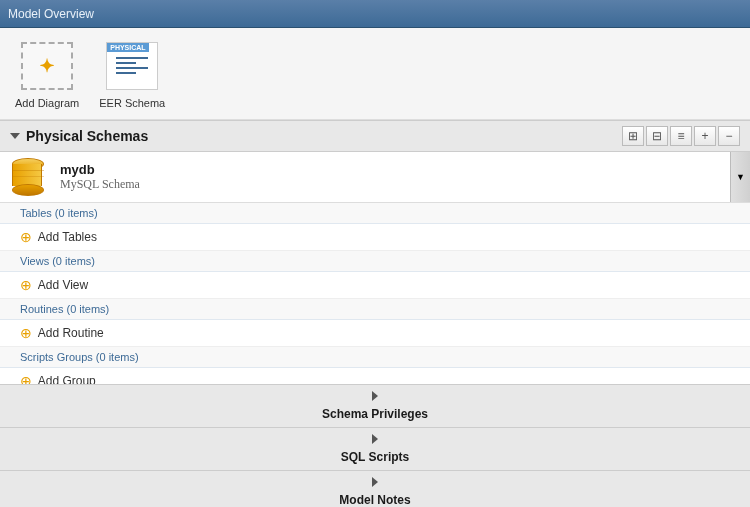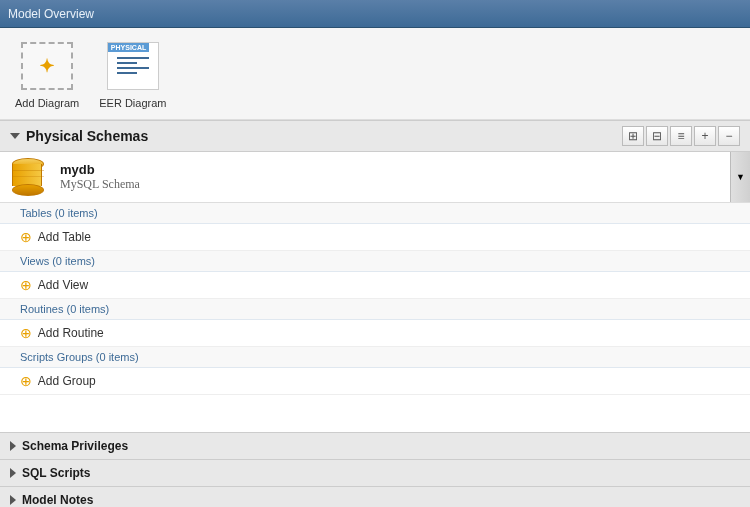--- a/index.html
+++ b/index.html
@@ -221,20 +221,21 @@
 
     
     .bottom-section {
       background: #e8e8e8;
       border-top: 1px solid #ccc;
       padding: 6px 10px;
       display: flex;
       align-items: center;
       gap: 6px;
       cursor: pointer;
+      flex-direction: column;
     }
 
     .bottom-section-title {
       font-weight: bold;
       font-size: 12px;
       color: #1a1a1a;
     }
 
     .schema-row {
       display: flex;
@@ -287,21 +288,21 @@
         <div class="diagram-icon-inner">
           <span class="physical-badge">PHYSICAL</span>
           <div class="eer-lines">
             <div class="eer-line eer-line-long"></div>
             <div class="eer-line eer-line-short"></div>
             <div class="eer-line eer-line-long"></div>
             <div class="eer-line eer-line-short"></div>
           </div>
         </div>
       </div>
-      <span class="diagram-label">EER Diagram</span>
+      <span class="diagram-label">EER Schema</span>
     </div>
 
   </div>
 
   <div class="section-header">
     <div class="section-header-left">
       <div class="triangle-down"></div>
       <span class="section-title">Physical Schemas</span>
     </div>
     <div class="toolbar-icons">
@@ -331,21 +332,21 @@
     <div class="schema-right">▼</div>
   </div>
 
   <div class="schema-details">
 
     <div class="subsection-header">
       <span>Tables </span><span>(0 items)</span>
     </div>
     <div class="subsection-item">
       <span style="color:#e8a000; font-size:14px;">⊕</span>
-      <span>Add Table</span>
+      <span>Add Tables</span>
     </div>
 
     <div class="subsection-header">
       <span>Views </span><span>(0 items)</span>
     </div>
     <div class="subsection-item">
       <span style="color:#e8a000; font-size:14px;">⊕</span>
       <span>Add View</span>
     </div>
 

